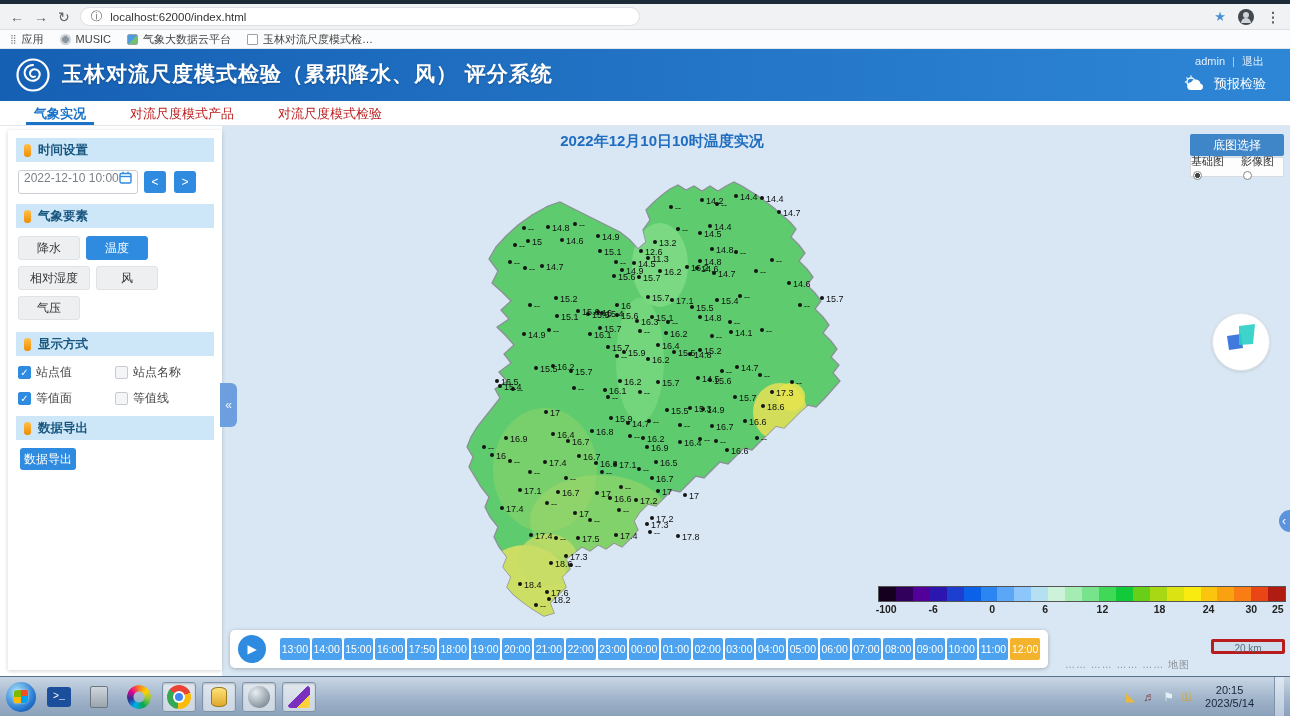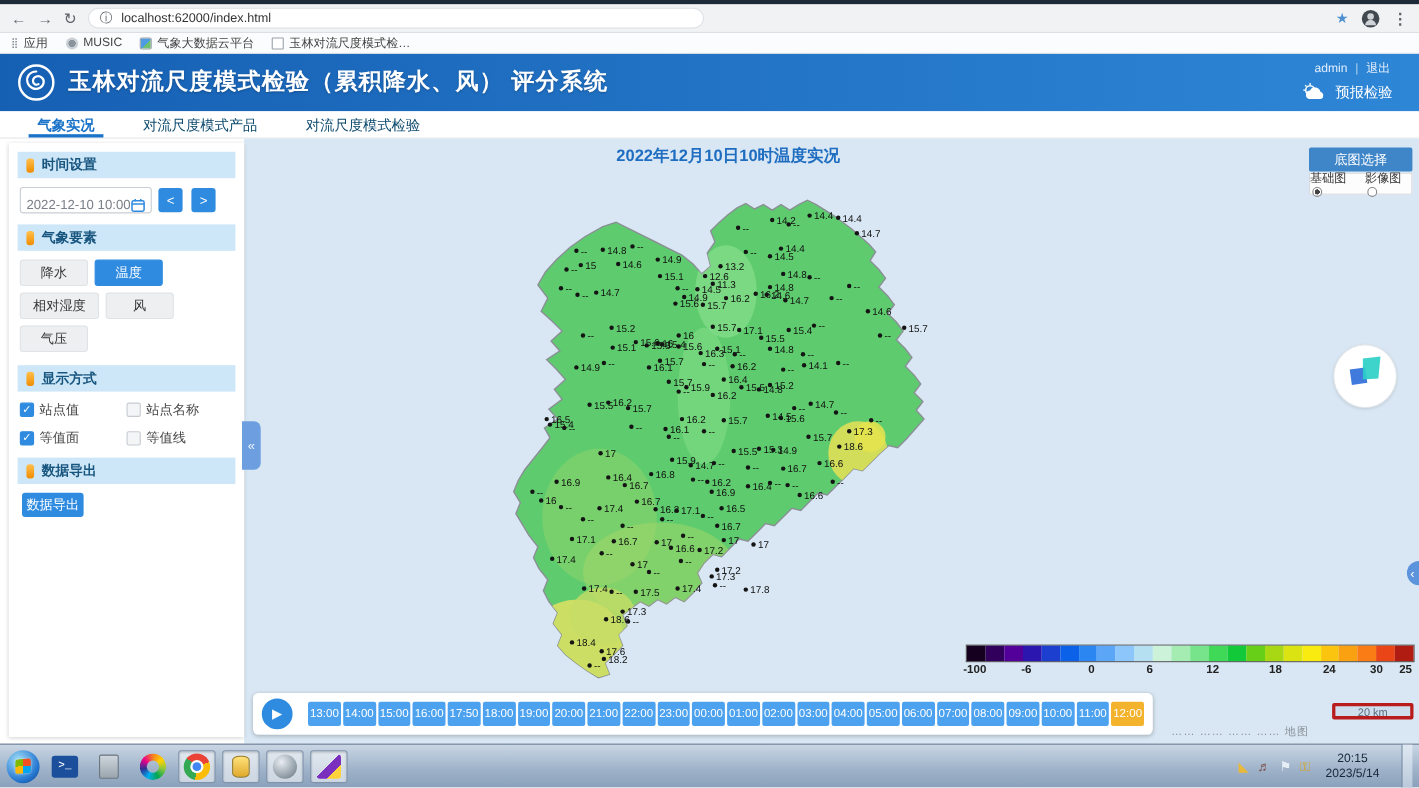--- a/index.html
+++ b/index.html
@@ -23,21 +23,21 @@
 
   
   #app-header { left:0; top:49px; width:1290px; height:59px; background:linear-gradient(90deg,#1660b4,#2e86d6); color:#fff; }
   #logo-wrap { position:absolute; left:14px; top:7px; width:38px; height:38px; }
   #app-title { position:absolute; left:62px; top:11px; font-size:21px; font-weight:bold; letter-spacing:1px; text-shadow:0 1px 2px rgba(0,0,0,.25); }
   #user-area { position:absolute; right:26px; top:5px; font-size:11px; color:#e3eefb; }
   #mode-area { position:absolute; right:24px; top:26px; font-size:13px; color:#fff; display:flex; align-items:center; gap:6px; }
 
   
   #tabbar { left:0; top:101px; width:1290px; height:25px; background:#fff; border-bottom:1px solid #e3e6ea; display:flex; padding-left:12px; }
-  .tab { padding:4px 22px 0; font-size:13px; color:#0c4a6e; position:relative; cursor:pointer; }
+  .tab { padding:4px 22px 0; font-size:13px; color:#b91c1c; position:relative; cursor:pointer; }
   .tab.active { color:#1a73c8; font-weight:bold; }
   .tab.active::after { content:""; position:absolute; left:14px; right:14px; bottom:0; height:3px; background:#1a73c8; }
 
   
   #map-area { left:222px; top:126px; width:1068px; height:550px; background:#d8e7f3; overflow:hidden; }
   #map-title { position:absolute; left:300px; top:6px; width:280px; text-align:center; font-size:15px; font-weight:bold; color:#1f6dc0; }
   #basemap-btn { position:absolute; right:6px; top:8px; width:94px; height:22px; background:#3f86c9; color:#fff; font-size:12px; text-align:center; line-height:22px; border-radius:2px; }
   #basemap-opts { position:absolute; right:6px; top:31px; width:94px; height:20px; background:#fdfdfd; border:1px solid #d7dade; display:flex; align-items:center; justify-content:center; gap:8px; font-size:11px; color:#333; }
   .radio { width:9px; height:9px; border:1px solid #888; border-radius:50%; display:inline-block; vertical-align:-1px; margin-left:2px; background:#fff; }
   .radio.sel { background:radial-gradient(circle at 50% 50%, #444 0 45%, #fff 50%); }
@@ -58,21 +58,21 @@
   #play-btn { width:28px; height:28px; border-radius:50%; background:#2f8be0; color:#fff; font-size:12px; text-align:center; line-height:28px; margin-right:14px; flex:0 0 auto; }
   #chips { display:flex; gap:2px; flex:1; }
   .chip { flex:1; height:22px; background:#4da2ef; color:#fff; font-size:10.5px; text-align:center; line-height:22px; border-radius:2px; white-space:nowrap; }
   .chip.active { background:#f3b32c; }
 
   
   #sidebar { left:8px; top:130px; width:214px; height:540px; background:#fff; box-shadow:0 1px 4px rgba(0,0,0,.18); padding:8px 8px 0; }
   .sec-head { height:24px; background:#cde7f8; display:flex; align-items:center; gap:7px; padding-left:8px; font-size:12.5px; font-weight:bold; color:#19567f; margin-bottom:8px; }
   .sec-bullet { width:7px; height:13px; border-radius:3px; background:linear-gradient(#ffc04d,#f08c00); }
   .row { display:flex; align-items:center; gap:6px; margin:0 2px 10px; }
-  #date-input { width:120px; height:24px; border:1px solid #c9ced4; border-radius:3px; font-size:12px; color:#7a8088; display:flex; align-items:flex-end; padding:0 5px; justify-content:space-between; }
+  #date-input { width:120px; height:24px; border:1px solid #c9ced4; border-radius:3px; font-size:12px; color:#7a8088; display:flex; align-items:flex-start; padding:0 5px; justify-content:space-between; }
   .step-btn { width:22px; height:22px; background:#2f8be0; color:#fff; border-radius:3px; font-size:12px; text-align:center; line-height:22px; }
   #step-next { margin-left:2px; }
   .elem-btn { height:24px; background:#edeff1; border:1px solid #e0e3e6; border-radius:3px; font-size:12px; color:#333; text-align:center; line-height:22px; padding:0 8px; }
   .elem-btn.active { background:#2f8be0; border-color:#2f8be0; color:#fff; }
   #elem-grid { display:flex; flex-wrap:wrap; gap:6px; margin:0 2px 12px; }
   .chk-row { display:flex; margin:0 2px 9px; font-size:12px; color:#444; }
   .chk-item { display:flex; align-items:center; gap:5px; width:98px; }
   .chk-box { width:13px; height:13px; border-radius:2px; border:1px solid #c6cbd1; background:#f3f5f7; font-size:10px; line-height:12px; text-align:center; color:#fff; }
   .chk-box.on { background:#2f8be0; border-color:#2f8be0; }
   #export-btn { width:56px; height:22px; background:#2f8be0; color:#fff; font-size:12px; text-align:center; line-height:22px; border-radius:3px; margin:2px 0 0 4px; }

